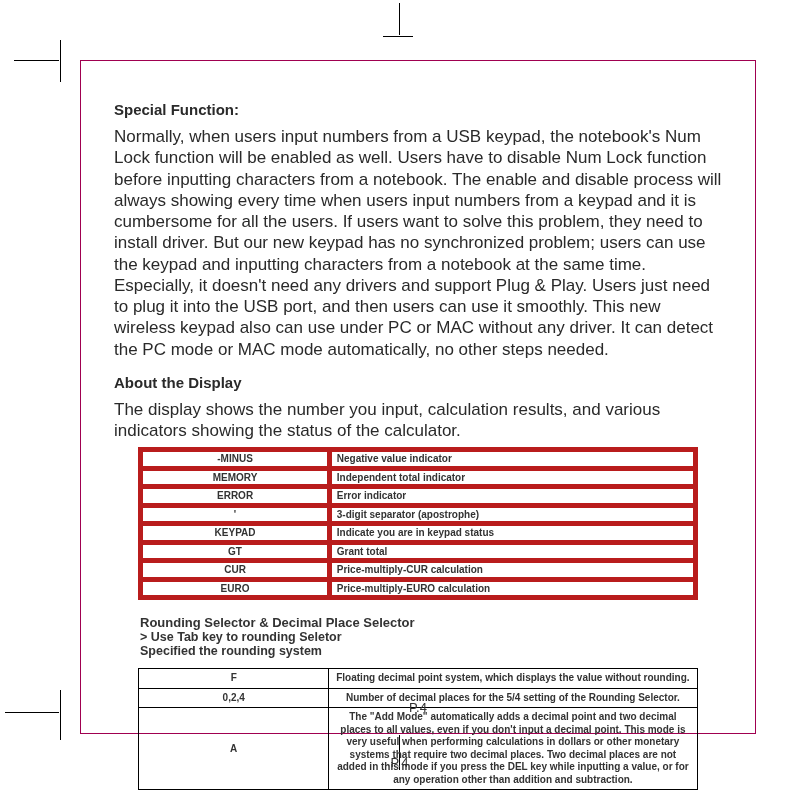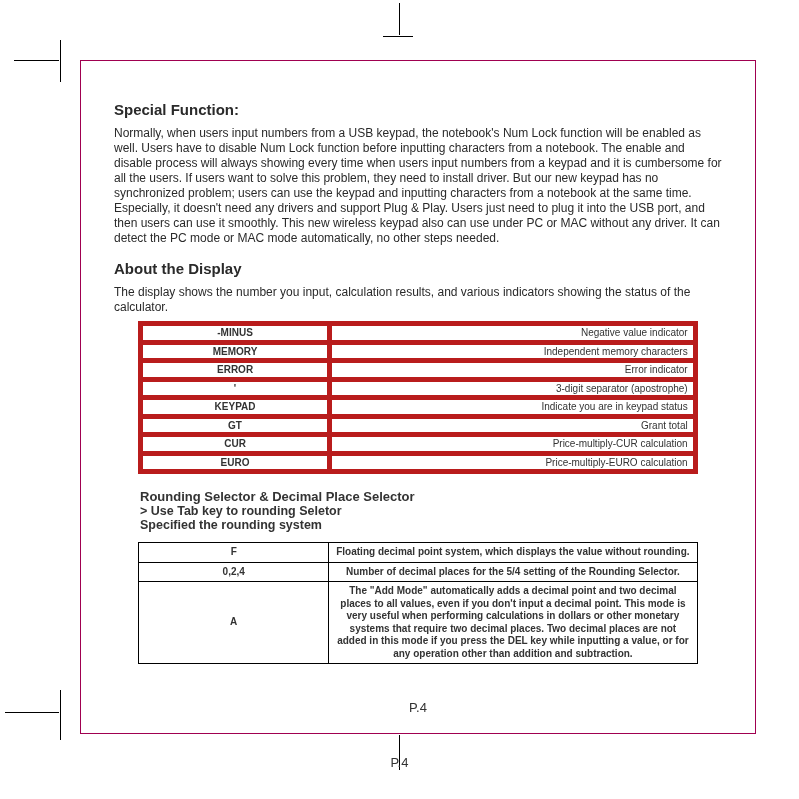--- a/index.html
+++ b/index.html
@@ -25,36 +25,36 @@
     position: absolute;
     top: 60px;
     left: 80px;
     width: 676px;
     height: 674px;
     border: 1.5px solid #a00050;
     padding: 40px 33px 20px 33px;
   }
 
   h2.section { font-size: 15px; font-weight: bold; color: #2a2a2a; margin-bottom: 8px; }
-  p.body { font-size: 12px; line-height: 1.25; color: #2a2a2a; margin-bottom: 14px; }
+  p.body { font-size: 17px; line-height: 1.25; color: #2a2a2a; margin-bottom: 14px; }
 
   table.display-table {
     width: 92%;
     margin: 6px auto 10px;
     border-collapse: collapse;
     font-size: 10px;
   }
   table.display-table td {
     border: 5px solid #b91c1c;
     padding: 1px 5px;
     vertical-align: middle;
     line-height: 1.15;
   }
   table.display-table td.k { width: 34%; text-align: center; font-weight: bold; }
-  table.display-table td.v { width: 66%; text-align: right; font-weight: normal; margin-top: 32px; }
+  table.display-table td.v { width: 66%; text-align: left; font-weight: bold; margin-top: 32px; }
 
   .sub-block { margin-left: 26px; margin-top: 15px; margin-bottom: 10px; }
   .sub-title { font-size: 13px; font-weight: bold; color: #333; }
   .sub-line  { font-size: 12.5px; font-weight: bold; color: #333; }
 
   table.round-table {
     width: 92%;
     margin: 6px auto 0;
     border-collapse: collapse;
     font-size: 10px;
@@ -104,21 +104,21 @@
   <p class="body" style="margin-bottom:4px;">The display shows the number you input, calculation results, and various indicators showing the status of the calculator.</p>
 
   <table class="display-table">
     <tbody>
       <tr>
           <td class="k">-MINUS</td>
           <td class="v">Negative value indicator</td>
         </tr>
       <tr>
           <td class="k">MEMORY</td>
-          <td class="v">Independent memory characters</td>
+          <td class="v">Independent total indicator</td>
         </tr>
       <tr>
           <td class="k">ERROR</td>
           <td class="v">Error indicator</td>
         </tr>
       <tr>
           <td class="k">'</td>
           <td class="v">3-digit separator (apostrophe)</td>
         </tr>
       <tr>

